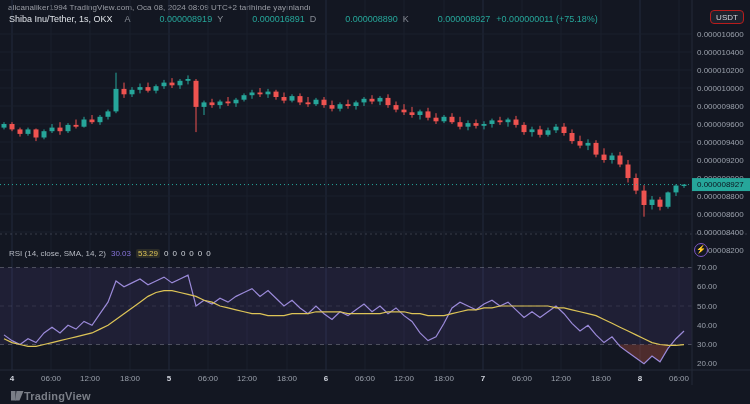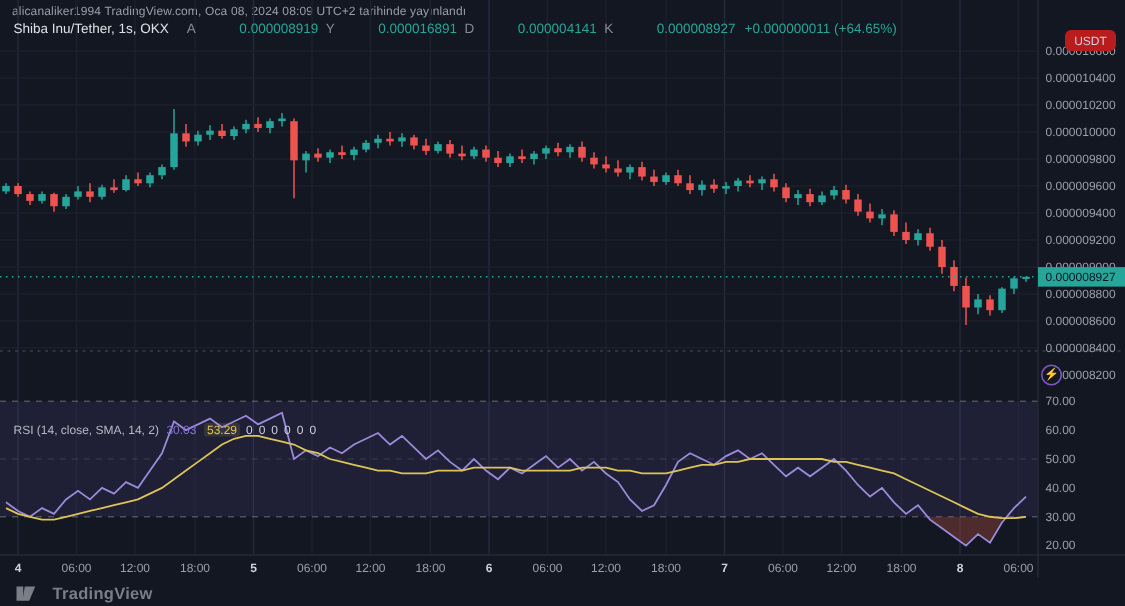--- a/index.html
+++ b/index.html
@@ -7,32 +7,32 @@
   .stage{position:relative;width:750px;height:404px;background:#131722;overflow:hidden;
          font-family:"Liberation Sans",sans-serif;}
   .attribution{position:absolute;top:3px;left:8px;font-size:8px;color:#9b9ea6;letter-spacing:.1px;}
   .legend{position:absolute;left:9px;display:flex;align-items:flex-end;white-space:nowrap;}
   .legend-symbol{top:14px;font-size:9px;}
   .sym-title{color:#dde1e6;}
   .ohlc{margin-left:7px;}
   .ohlc .lbl{color:#868b94;margin-left:5px;}
   .ohlc .val{color:#26a69a;margin-left:1px;padding-left:28px;}
   .chg{color:#26a69a;margin-left:6px;}
-  .legend-rsi{top:249px;font-size:8px;margin-top:33px;}
+  .legend-rsi{top:249px;font-size:8px;}
   .rsi-title{color:#b6bac3;}
   .rsi-val{color:#8673d9;margin-left:5px;}
   .rsi-ma{color:#ddc457;margin-left:5px;background:rgba(221,196,87,.12);padding:0 2px;border-radius:2px;}
   .rsi-zero{color:#cfd3da;margin-left:4px;}
-  .usdt-btn{position:absolute;top:20px;left:710px;width:34px;height:14px;background:#1e222d;
-            border:7px solid #b91c1c;border-radius:4px;color:#d1d4dc;font-size:8px;
+  .usdt-btn{position:absolute;top:10px;left:710px;width:34px;height:14px;background:#1e222d;
+            border:1px solid #b91c1c;border-radius:4px;color:#d1d4dc;font-size:8px;
             display:flex;align-items:center;justify-content:center;cursor:pointer;}
   .bolt{position:absolute;left:694px;top:243px;width:14px;height:14px;border:1px solid #7e57c2;
         border-radius:50%;color:#9b8ad9;font-size:8px;line-height:12px;text-align:center;
         background:#131722;cursor:pointer;}
-  .footer{position:absolute;left:10px;top:388px;display:flex;align-items:center;gap:11px;cursor:pointer;}
+  .footer{position:absolute;left:10px;top:388px;display:flex;align-items:center;gap:0;cursor:pointer;}
   .footer .logo-text{color:#7a7e87;font-size:11px;font-weight:bold;letter-spacing:.2px;}
   svg text{font-family:"Liberation Sans",sans-serif;}
 </style>
 </head>
 <body>
 
 <div class="stage">
 
   <div class="attribution">alicanaliker1994 TradingView.com, Oca 08, 2024 08:09 UTC+2 tarihinde yayınlandı</div>
 
@@ -314,22 +314,22 @@
         <text x="522" y="381" fill="#9aa0ab" font-size="8" text-anchor="middle">06:00</text>
         <text x="561" y="381" fill="#9aa0ab" font-size="8" text-anchor="middle">12:00</text>
         <text x="601" y="381" fill="#9aa0ab" font-size="8" text-anchor="middle">18:00</text>
         <text x="640" y="381" fill="#cfd3dc" font-size="8" text-anchor="middle" font-weight="bold">8</text>
         <text x="679" y="381" fill="#9aa0ab" font-size="8" text-anchor="middle">06:00</text>
       </g>
     </svg>
 
   <div class="legend legend-symbol">
     <span class="sym-title">Shiba Inu/Tether, 1s, OKX</span>
-    <span class="ohlc"><span class="lbl">A</span><span class="val">0.000008919</span><span class="lbl">Y</span><span class="val">0.000016891</span><span class="lbl">D</span><span class="val">0.000004141</span><span class="lbl">K</span><span class="val">0.000008927</span></span>
-    <span class="chg">+0.000000011 (+64.65%)</span>
+    <span class="ohlc"><span class="lbl">A</span><span class="val">0.000008919</span><span class="lbl">Y</span><span class="val">0.000016891</span><span class="lbl">D</span><span class="val">0.000008890</span><span class="lbl">K</span><span class="val">0.000008927</span></span>
+    <span class="chg">+0.000000011 (+75.18%)</span>
   </div>
 
   <div class="legend legend-rsi">
     <span class="rsi-title">RSI (14, close, SMA, 14, 2)</span>
     <span class="rsi-val">30.03</span>
     <span class="rsi-ma">53.29</span>
     <span class="rsi-zero">0</span>
     <span class="rsi-zero">0</span>
     <span class="rsi-zero">0</span>
     <span class="rsi-zero">0</span>

